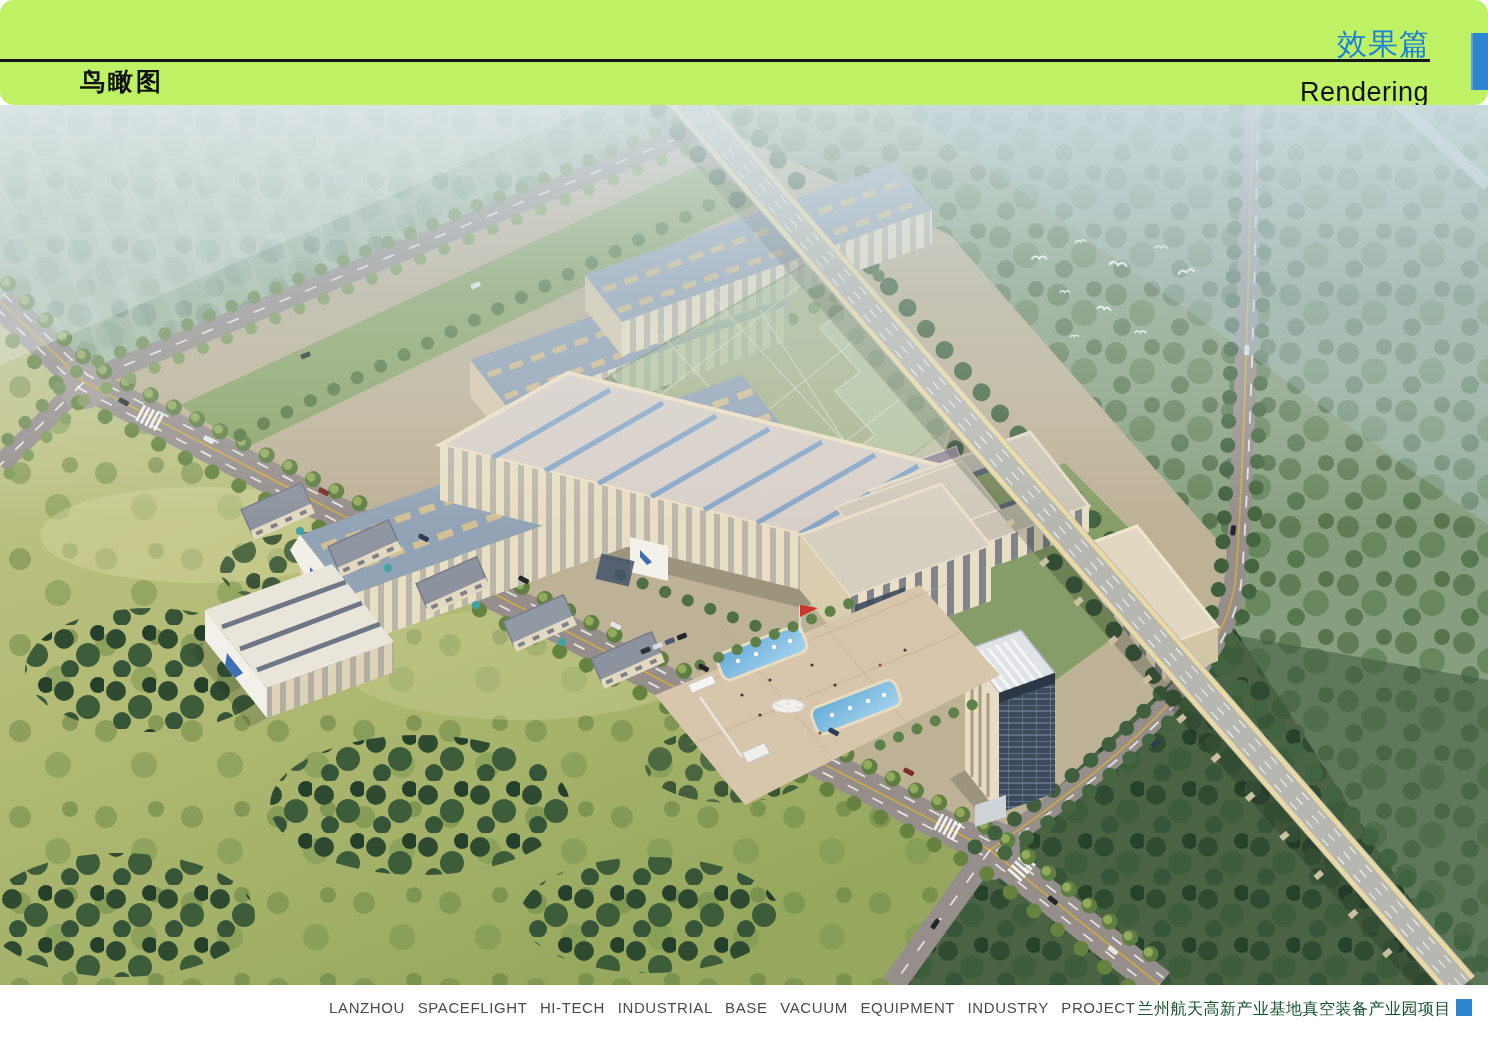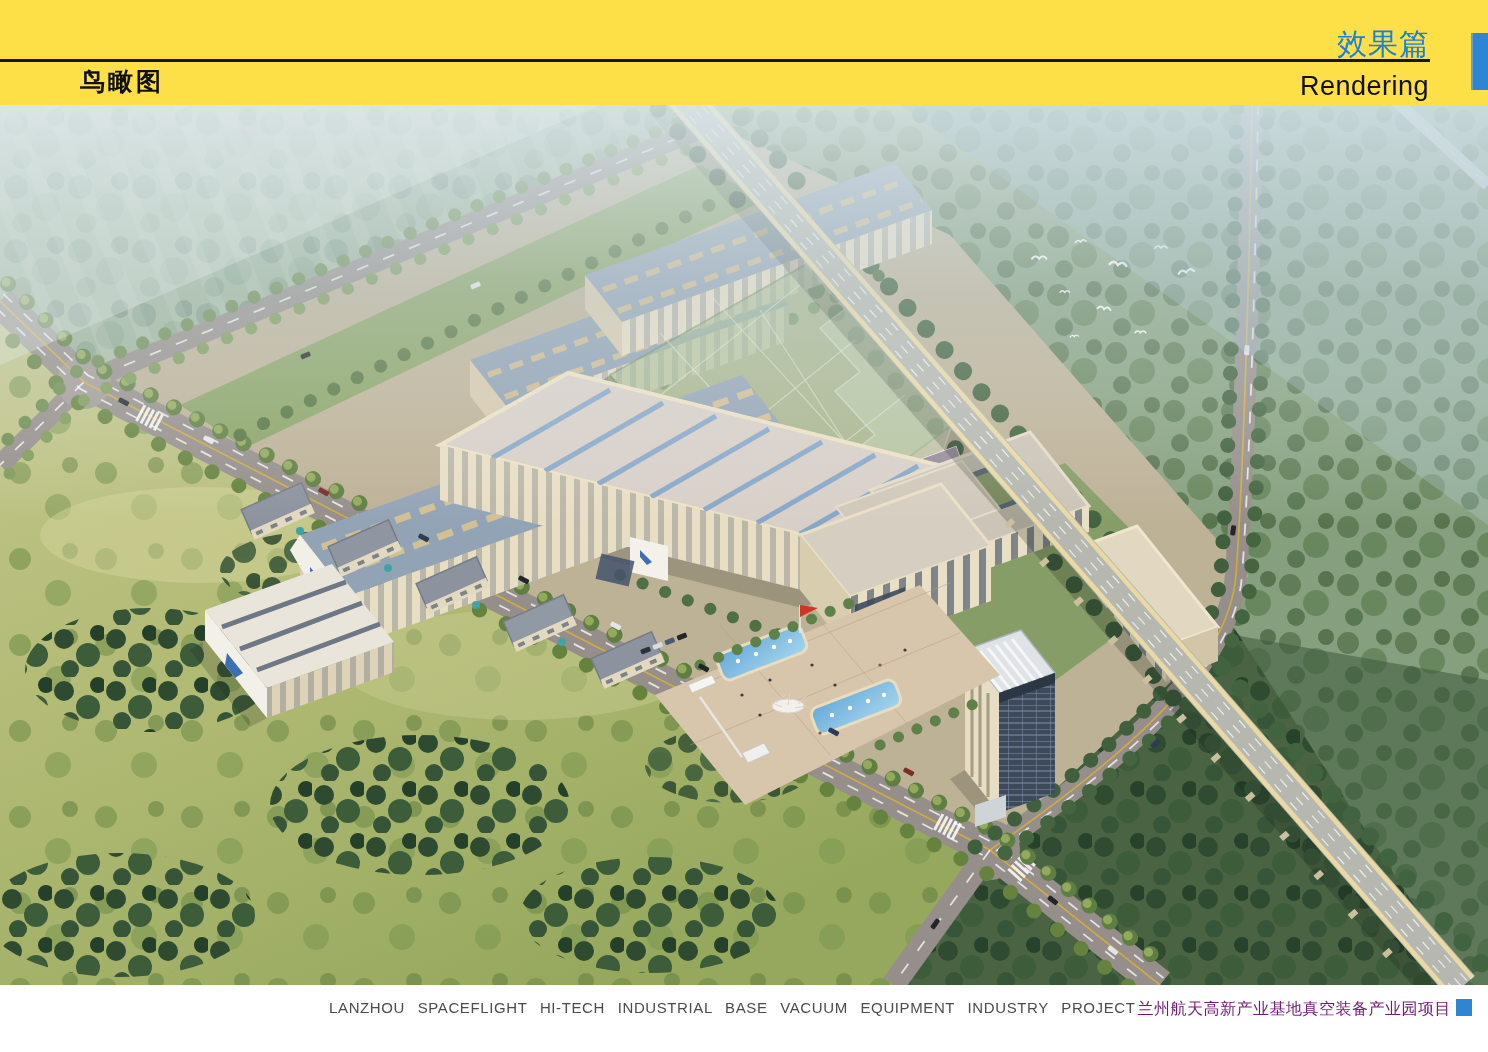--- a/index.html
+++ b/index.html
@@ -1,31 +1,31 @@
 <!DOCTYPE html>
 <html><head>
 <meta charset="utf-8">
 <style>
   html,body{margin:0;padding:0;}
   body{width:1488px;height:1052px;background:#ffffff;position:relative;overflow:hidden;
        font-family:"Liberation Sans","DejaVu Sans",sans-serif;}
   
-  .hdr{position:absolute;top:0;left:0;width:1488px;height:105px;background:#fde047;}
+  .hdr{position:absolute;top:0;left:0;width:1488px;height:105px;background:#bef264;border-radius:14px;}
   .hdr-rule{position:absolute;top:59px;left:0;width:1430px;height:3px;background:#161616;}
   .hdr-zh{position:absolute;top:24px;right:58px;font-size:30px;color:#1b80d9;letter-spacing:1px;}
-  .hdr-en{position:absolute;top:71px;right:59px;font-size:27px;color:#101010;letter-spacing:0.5px;}
+  .hdr-en{position:absolute;top:77px;right:59px;font-size:27px;color:#101010;letter-spacing:0.5px;}
   .hdr-page{position:absolute;top:65px;left:80px;font-size:25px;color:#101010;letter-spacing:3px;font-weight:600;}
   .hdr-tab{position:absolute;top:33px;right:0;width:15px;height:57px;background:#2e86d2;border-left:2px solid #5ea1de;}
   
   .scene{position:absolute;top:105px;left:0;width:1488px;height:880px;display:block;background:#a9bcc2;}
   
   .ftr{position:absolute;top:985px;left:0;width:1488px;height:67px;background:#ffffff;}
   .ftr-row{position:absolute;top:14px;right:16px;display:flex;align-items:flex-start;white-space:nowrap;}
   .ftr-en{font-size:15px;color:#4b4b4b;letter-spacing:0.6px;word-spacing:8px;}
-  .ftr-zh{font-size:16px;color:#701a75;letter-spacing:0.5px;margin-left:2px;}
+  .ftr-zh{font-size:16px;color:#14532d;letter-spacing:0.5px;margin-left:2px;}
   .ftr-sq{width:16px;height:17px;background:#2e86d2;margin-left:5px;flex:none;}
   
   .trow{fill:none;stroke-linecap:round;}
   .lane{fill:none;stroke:#ffffff;stroke-width:1.8;stroke-dasharray:12 16;opacity:.75;}
   .ylane{fill:none;stroke:#d4ad3f;stroke-width:1.7;opacity:.9;}
   .asph{fill:none;stroke:#958e8b;}
   .xbar{fill:#ffffff;opacity:.85;}
   .ppl{fill:#3c3c3c;}
 </style>
 </head>

